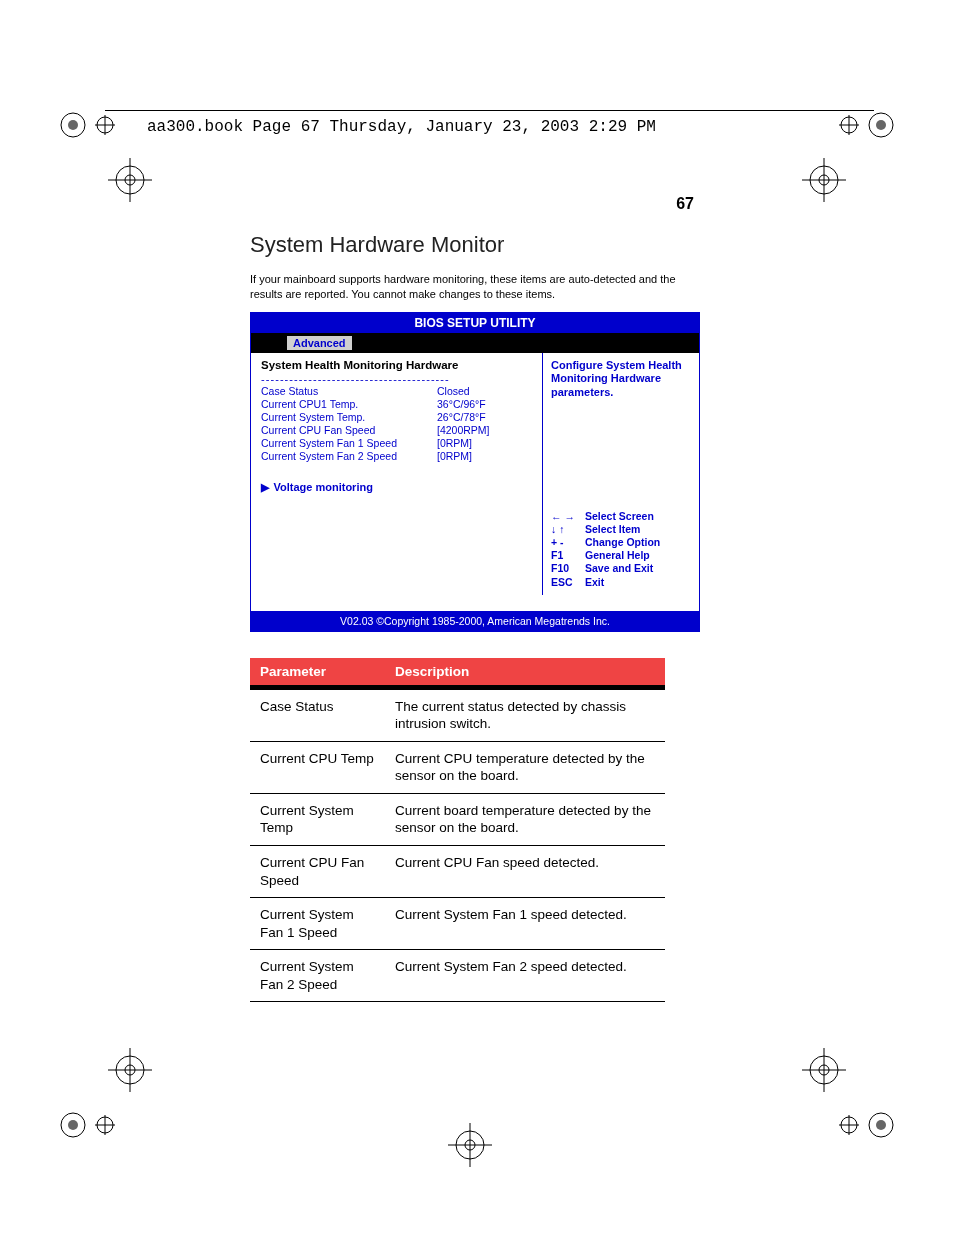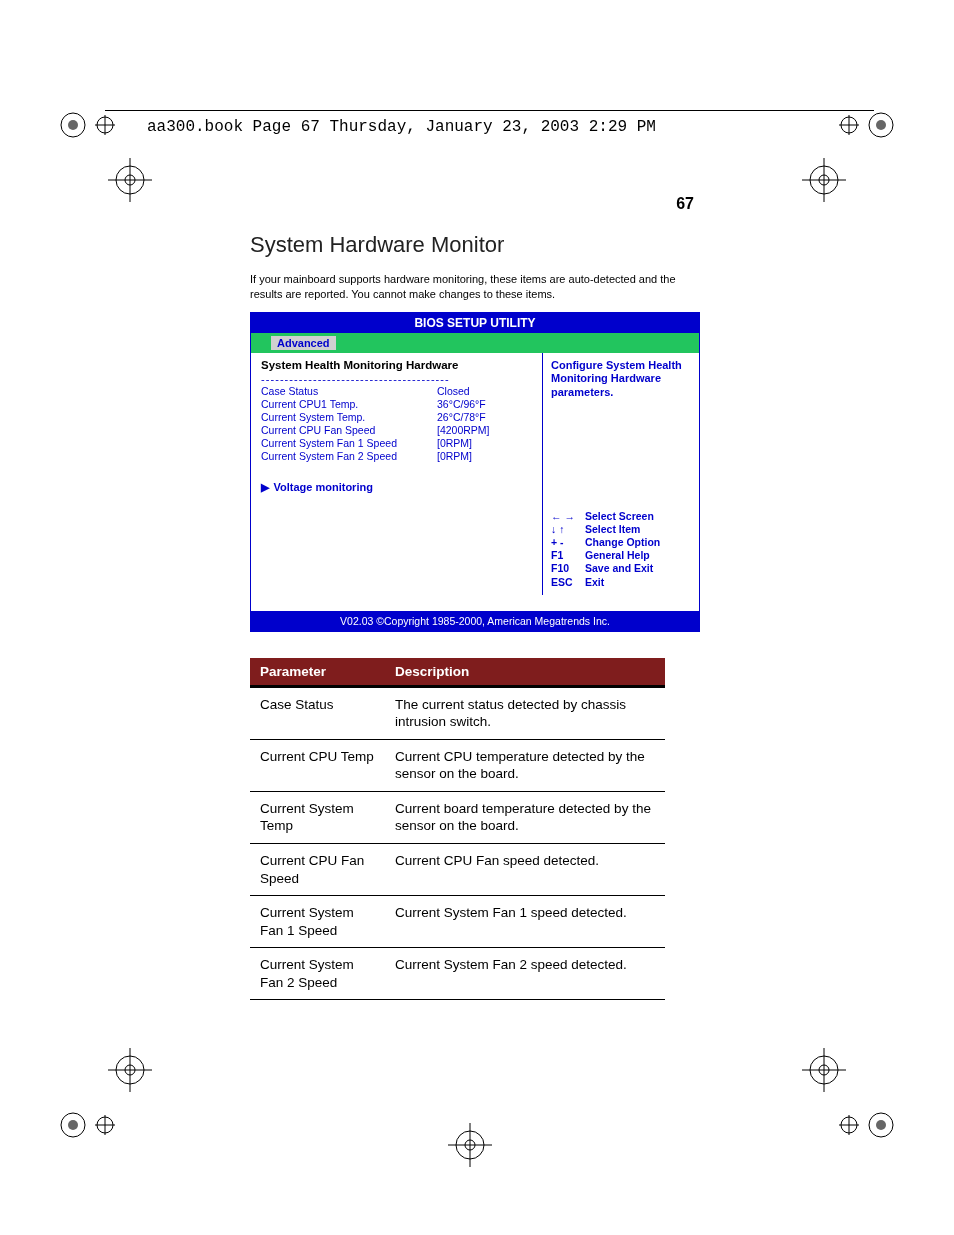--- a/index.html
+++ b/index.html
@@ -64,22 +64,22 @@
   }
   .bios-title {
     background: #0000cc;
     color: #fff;
     text-align: center;
     font-weight: bold;
     padding: 3px 0;
     font-size: 12px;
   }
   .bios-tabs {
-    background: #22c55e;
-    padding: 3px 0 3px 20px;
+    background: #000000;
+    padding: 3px 0 3px 36px;
   }
   .bios-tab {
     display: inline-block;
     color: #0000cc;
     background: #d0d0d0;
     padding: 1px 6px;
     font-weight: bold;
     font-size: 11px;
   }
   .bios-body {
@@ -152,26 +152,26 @@
     margin-top: 16px;
   }
   
   table.params {
     margin-top: 26px;
     width: 415px;
     border-collapse: collapse;
     font-size: 13.5px;
   }
   table.params th {
-    background: #7f1d1d;
+    background: #ef4444;
     color: #fff;
     text-align: left;
     font-weight: bold;
     padding: 6px 10px;
-    border-bottom: 3px solid #000000;
+    border-bottom: 5px solid #000000;
   }
   table.params td {
     padding: 8px 10px;
     border-bottom: 1px solid #000;
     vertical-align: top;
     line-height: 1.3;
   }
   table.params td.pcol { width: 115px; }
 </style>
 </head>

